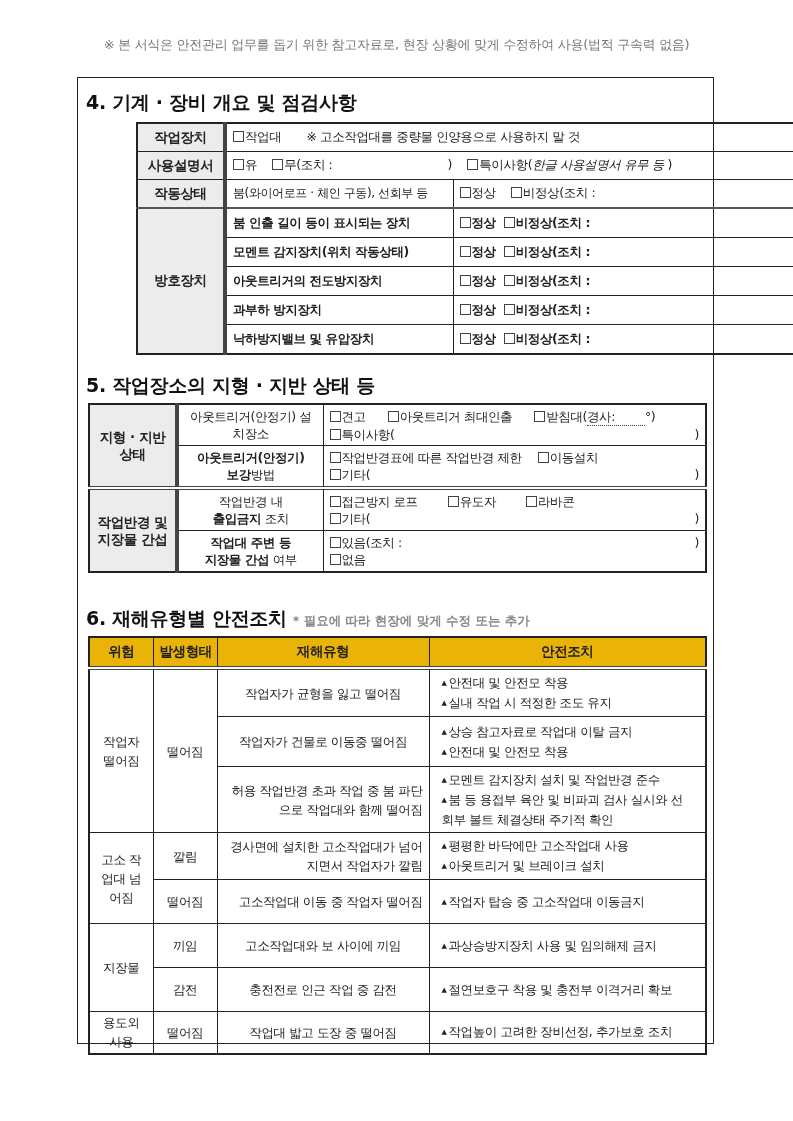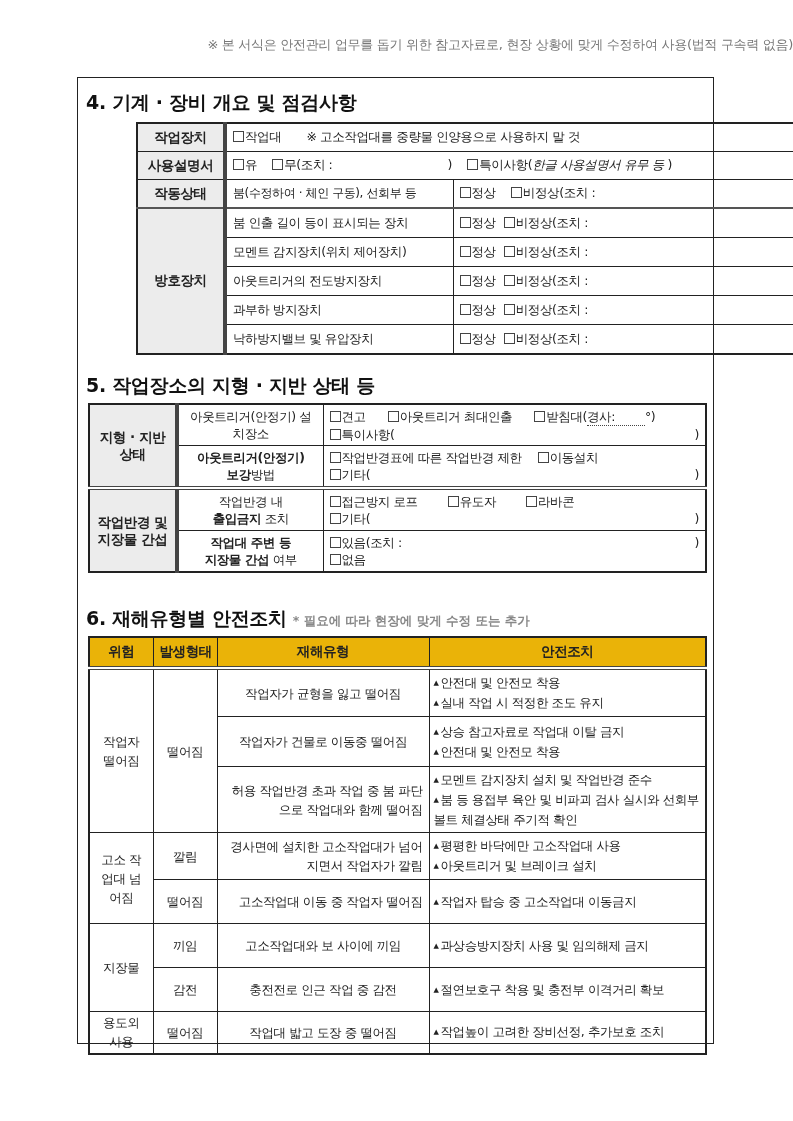--- a/index.html
+++ b/index.html
@@ -1,38 +1,38 @@
 <!DOCTYPE html>
 <html><head>
 <meta charset="utf-8">
 <style>
   html, body { margin:0; padding:0; background:#ffffff; }
   body { width:793px; height:1121px; position:relative; font-family:"DejaVu Sans","Liberation Sans",sans-serif; color:#222; overflow:hidden; }
-  .disclaimer { position:absolute; top:36px; left:0; width:793px; text-align:right; font-size:13px; color:#777; letter-spacing:-0.3px; }
+  .disclaimer { position:absolute; top:36px; left:0; width:793px; text-align:center; font-size:13px; color:#777; letter-spacing:-0.3px; }
   .frame { position:absolute; left:77px; top:77px; width:637px; height:967px; border:1px solid #222; box-sizing:border-box; }
   .sec-title { position:absolute; left:86px; font-size:19px; font-weight:bold; color:#111; letter-spacing:-0.3px; }
   .sec-title .note { font-size:12.5px; font-weight:bold; color:#888; letter-spacing:0; margin-left:6px; }
   table { border-collapse:collapse; position:absolute; table-layout:fixed; font-size:12.5px; letter-spacing:-0.4px; }
   td, th { border:1px solid #222; padding:0 6px; vertical-align:middle; white-space:nowrap; overflow:hidden; }
   .hd { background:#ececec; font-weight:bold; text-align:center; font-size:13.5px; }
   .t4 { left:88px; top:122px; width:677px; border:2px solid #222;margin-left:48px; }
   .t4 td.hd { border-right:4px solid #444; }
   .t4 tr.thickb td { border-bottom:2px solid #555; }
   .t4 td { height:27px; }
-  .t4 .row-tall td { height:28px; }
+  .t4 .row-tall td { height:28px;font-weight:bold; }
   .t5 { left:88px; top:403px; width:619px; border:2px solid #222; }
   .t5 td { height:40px; line-height:17px; }
   .t5 td.hd { border-right:4px solid #444; }
   .t5 td.sub { text-align:center; white-space:normal; }
   .t5 tr.sep td { border-top:4px double #444; }
   .t6 { left:88px; top:636px; width:619px; border:2px solid #222; }
   .t6 th { background:#eab308; font-weight:bold; font-size:13.5px; height:28px; border-bottom:4px double #444; }
   .t6 td { text-align:center; white-space:normal; line-height:19px; }
   .t6 td.left { text-align:right; }
-  .t6 td.acts { text-align:left; padding:3px 4px; }
+  .t6 td.acts { text-align:left; padding:3px 12px; }
   .bul { display:block; }
   .bul .tri { font-size:7px; vertical-align:2px; margin-right:2px; }
   .rparen { float:right; }
   .cb { display:inline-block; width:9px; height:9px; border:1px solid #444; margin-right:1px; vertical-align:-1px; }
   .italic { font-style:italic; }
   .underdot { border-bottom:1px dotted #444; }
   .gap { display:inline-block; }
   .bold { font-weight:bold; }
 </style>
 </head>
@@ -66,35 +66,35 @@
       <span class="gap" style="width:8px"></span>
       <span class="cb"></span><span>무(조치 :</span>
       <span class="gap" style="width:108px"></span>
       <span>)</span>
       <span class="gap" style="width:8px"></span>
       <span class="cb"></span><span>특이사항(</span><span class="italic">한글 사용설명서 유무 등</span> <span>)</span>
     </td>
   </tr>
   <tr class="thickb">
     <td class="hd">작동상태</td>
-    <td style="font-size:12px;">붐(수정하여 · 체인 구동), 선회부 등</td>
+    <td style="font-size:12px;">붐(와이어로프 · 체인 구동), 선회부 등</td>
     <td>
       <span class="cb"></span><span>정상</span>
       <span class="gap" style="width:8px"></span>
       <span class="cb"></span><span>비정상(조치 :</span>
       <span class="rparen">)</span>
     </td>
   </tr>
   <tr class="row-tall">
     <td class="hd" rowspan="5">방호장치</td>
     <td>붐 인출 길이 등이 표시되는 장치</td>
     <td><span class="cb"></span><span>정상</span><span class="gap" style="width:8px"></span><span class="cb"></span><span>비정상(조치 :</span><span class="rparen">)</span></td>
   </tr>
   <tr class="row-tall">
-    <td>모멘트 감지장치(위치 제어장치)</td>
+    <td>모멘트 감지장치(위치 작동상태)</td>
     <td><span class="cb"></span><span>정상</span><span class="gap" style="width:8px"></span><span class="cb"></span><span>비정상(조치 :</span><span class="rparen">)</span></td>
   </tr>
   <tr class="row-tall">
     <td>아웃트리거의 전도방지장치</td>
     <td><span class="cb"></span><span>정상</span><span class="gap" style="width:8px"></span><span class="cb"></span><span>비정상(조치 :</span><span class="rparen">)</span></td>
   </tr>
   <tr class="row-tall">
     <td>과부하 방지장치</td>
     <td><span class="cb"></span><span>정상</span><span class="gap" style="width:8px"></span><span class="cb"></span><span>비정상(조치 :</span><span class="rparen">)</span></td>
   </tr>

